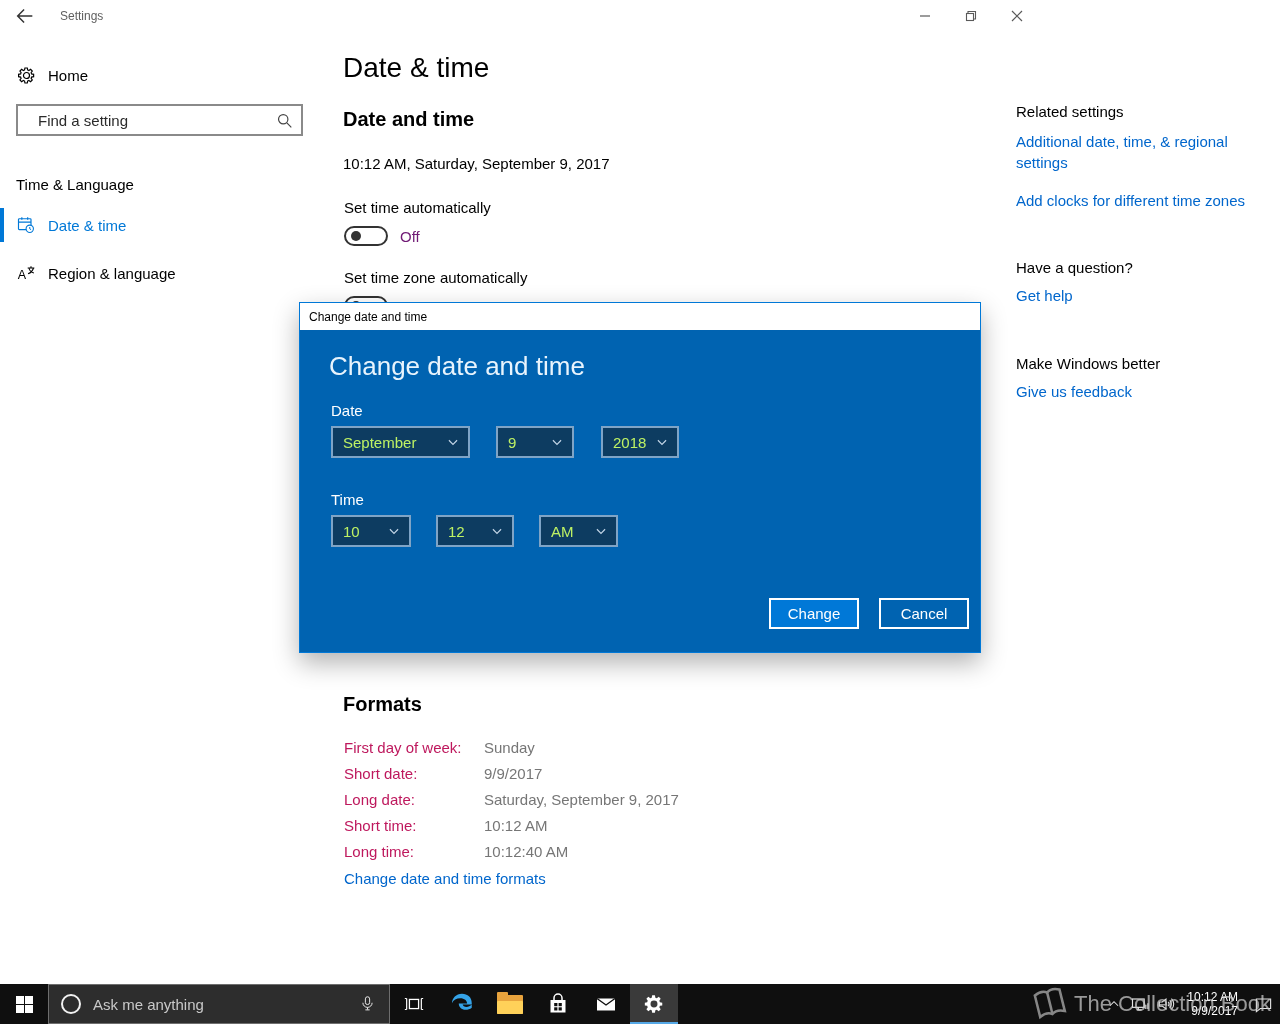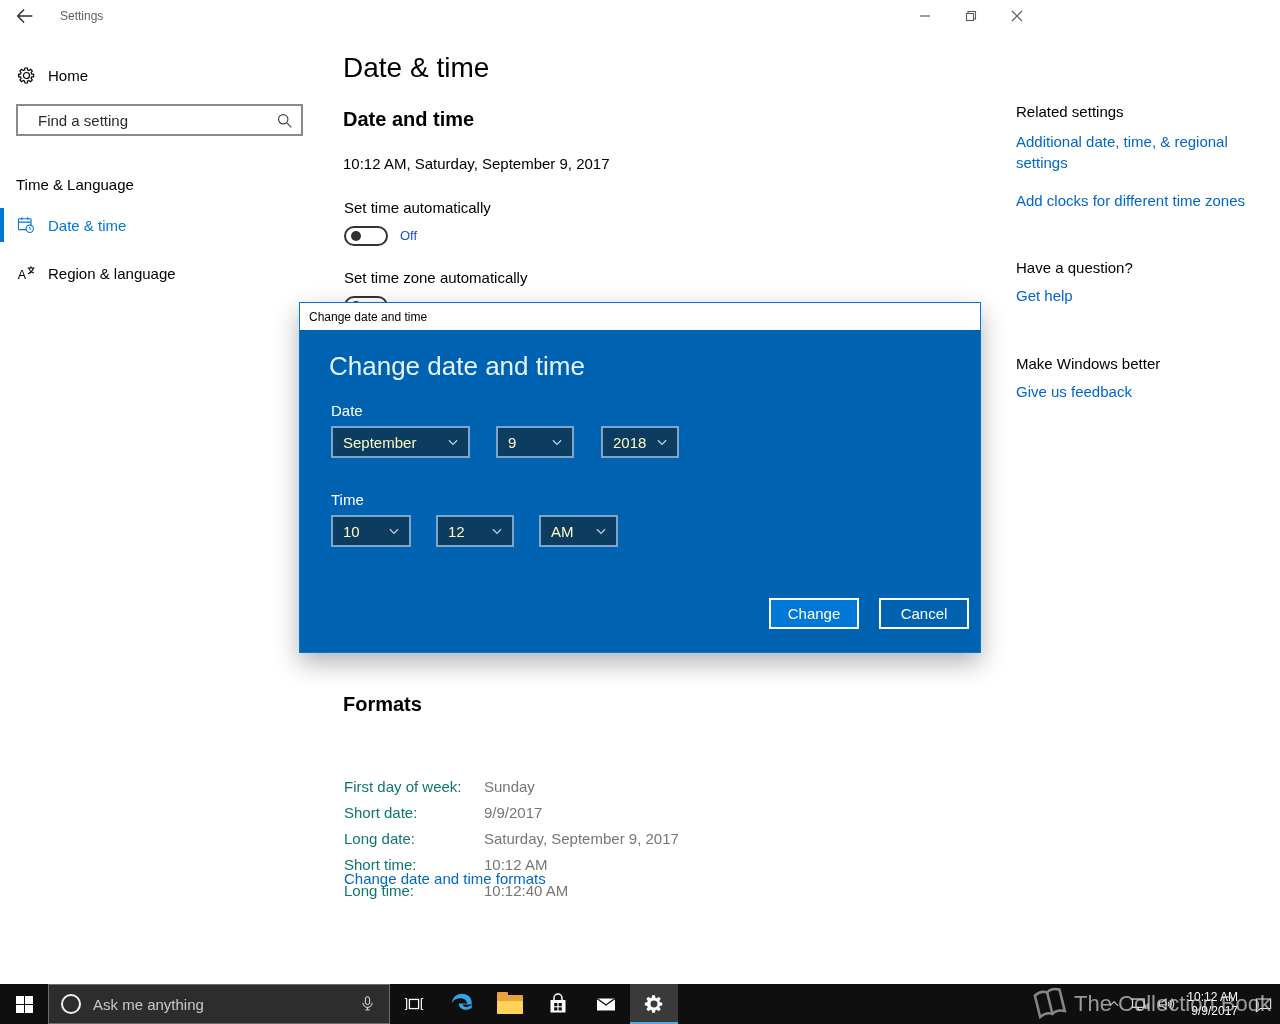--- a/index.html
+++ b/index.html
@@ -31,38 +31,38 @@
 
   
   #page-title { position:absolute; left:343px; top:52px; font-size:28px; font-weight:300; color:#000; }
   #sec-title  { position:absolute; left:343px; top:108px; font-size:20px; font-weight:700; color:#000; }
   #cur-dt     { position:absolute; left:343px; top:155px; font-size:15px; color:#000; }
   #set-time-lbl { position:absolute; left:344px; top:199px; font-size:15px; color:#000; }
   #set-zone-lbl { position:absolute; left:344px; top:269px; font-size:15px; color:#000; }
 
   .toggle { position:absolute; width:44px; height:20px; border:2px solid #333; border-radius:10px; background:#fff; cursor:pointer; }
   .toggle .knob { position:absolute; left:5px; top:3px; width:10px; height:10px; border-radius:50%; background:#333; }
-  #toggle-off-lbl { position:absolute; left:400px; top:228px; font-size:13px; color:#1d4ed8; }
+  #toggle-off-lbl { position:absolute; left:400px; top:228px; font-size:15px; color:#701a75; }
 
   
   #formats-title { position:absolute; left:343px; top:693px; font-size:20px; color:#000; }
   .fmt-row { position:absolute; left:344px; width:520px; height:26px; font-size:15px; }
-  .fmt-lbl { display:inline-block; width:140px; color:#0f766e;margin-top:39px; }
+  .fmt-lbl { display:inline-block; width:140px; color:#be185d; }
   .fmt-val { color:#767676; }
 
   
   .rc { position:absolute; left:1016px; width:236px; }
 
   
   #dlg { position:absolute; left:299px; top:302px; width:682px; height:351px; border:1px solid #0078d7; background:#0063b1; box-shadow:0 10px 24px rgba(0,0,0,.30); z-index:10; }
   #dlg-titlebar { position:absolute; left:0; top:0; right:0; height:27px; background:#fff; display:flex; align-items:center; }
   #dlg-titlebar span { font-size:12px; color:#000; margin-left:9px; }
   #dlg-heading { position:absolute; left:29px; top:48px; font-size:26px; font-weight:300; color:#e8f4fd; }
   .dlg-lbl { position:absolute; font-size:15px; color:#fff; }
-  .dd { position:absolute; height:32px; background:#0d3c61; border:2px solid #7fa4c6; color:#fef9c3; font-size:15px; display:flex; align-items:center; cursor:pointer; }
+  .dd { position:absolute; height:32px; background:#0d3c61; border:2px solid #7fa4c6; color:#bef264; font-size:15px; display:flex; align-items:center; cursor:pointer; }
   .dd .dd-txt { margin-left:10px; flex:1; }
   .dd .dd-chev { width:14px; height:14px; margin-right:8px; color:#c3d5e6; flex:none; }
   .dlg-btn { position:absolute; top:295px; width:90px; height:31px; border:2px solid #fff; color:#fff; font-size:15px; display:flex; align-items:center; justify-content:center; cursor:pointer; }
   #btn-change { left:469px; background:#0078d7; }
   #btn-cancel { left:579px; background:transparent; }
 
   
   #taskbar { position:absolute; left:0; top:984px; width:1280px; height:40px; background:#0f0f0f; display:flex; align-items:stretch; z-index:50; }
   .tb-btn { width:48px; display:flex; align-items:center; justify-content:center; color:#fff; cursor:pointer; position:relative; }
   #tb-search { width:342px; background:#2d2d2d; border:1px solid #6e6e6e; display:flex; align-items:center; position:relative; cursor:text; }

